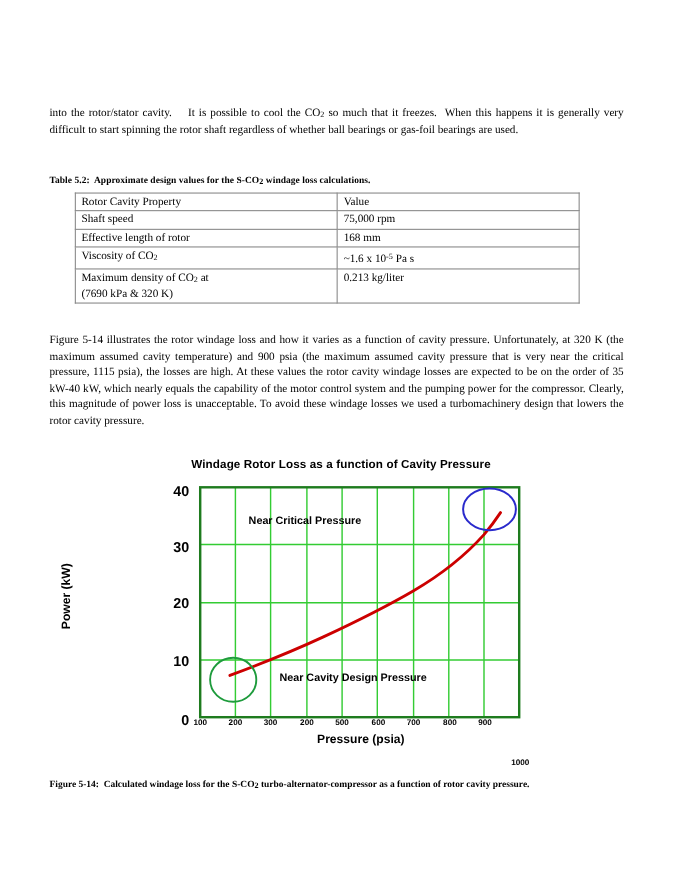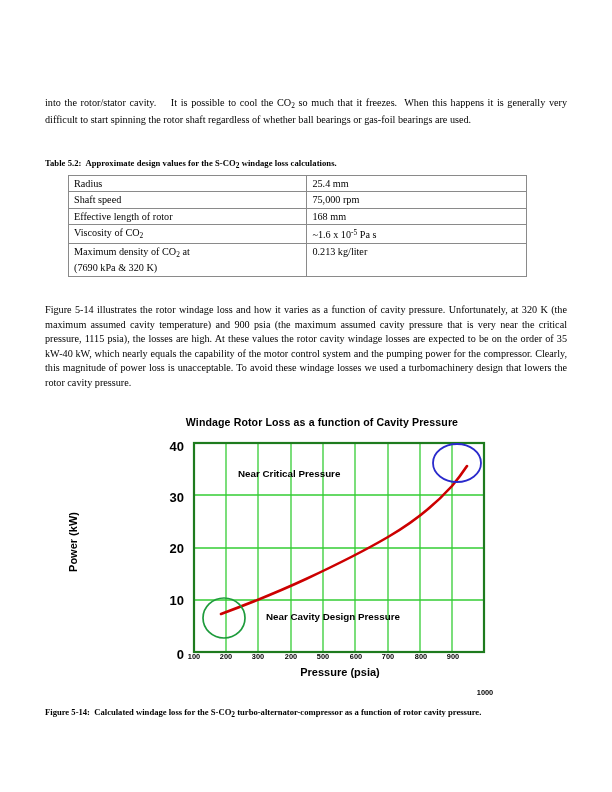--- a/index.html
+++ b/index.html
@@ -75,21 +75,21 @@
     vertical-align: top;
     line-height: 13.4px;
   }
   #props-table td.col-prop { width: 239px; }
   #props-table td.col-val  { width: 220px; }
   #props-table tr.tall td  { height: 27px; }
 
   
   #figure-area {
     position: absolute;
-    left: 16px;
+    left: 4px;
     top: 416px;
     width: 512px;
     height: 275px;
   }
   #chart-title {
     position: absolute;
     left: 0;
     top: 0;
     width: 612px;
     text-align: center;
@@ -184,22 +184,22 @@
 
 <div class="page">
 
   <div class="para" id="para-top">into the rotor/stator cavity.&nbsp; &nbsp; It is possible to cool the CO<sub>2</sub> so much that it freezes.&nbsp; When this happens it is generally very difficult to start spinning the rotor shaft regardless of whether ball bearings or gas-foil bearings are used.</div>
 
   <div id="table-caption">Table 5.2:&nbsp; Approximate design values for the S-CO<sub>2</sub> windage loss calculations.</div>
 
   <table id="props-table">
     <tbody>
       <tr>
-        <td class="col-prop">Radius</td>
-        <td class="col-val">25.4 mm</td>
+        <td class="col-prop">Rotor Cavity Property</td>
+        <td class="col-val">Value</td>
       </tr>
       <tr>
         <td class="col-prop">Shaft speed</td>
         <td class="col-val">75,000 rpm</td>
       </tr>
       <tr>
         <td class="col-prop">Effective length of rotor</td>
         <td class="col-val">168 mm</td>
       </tr>
       <tr>

